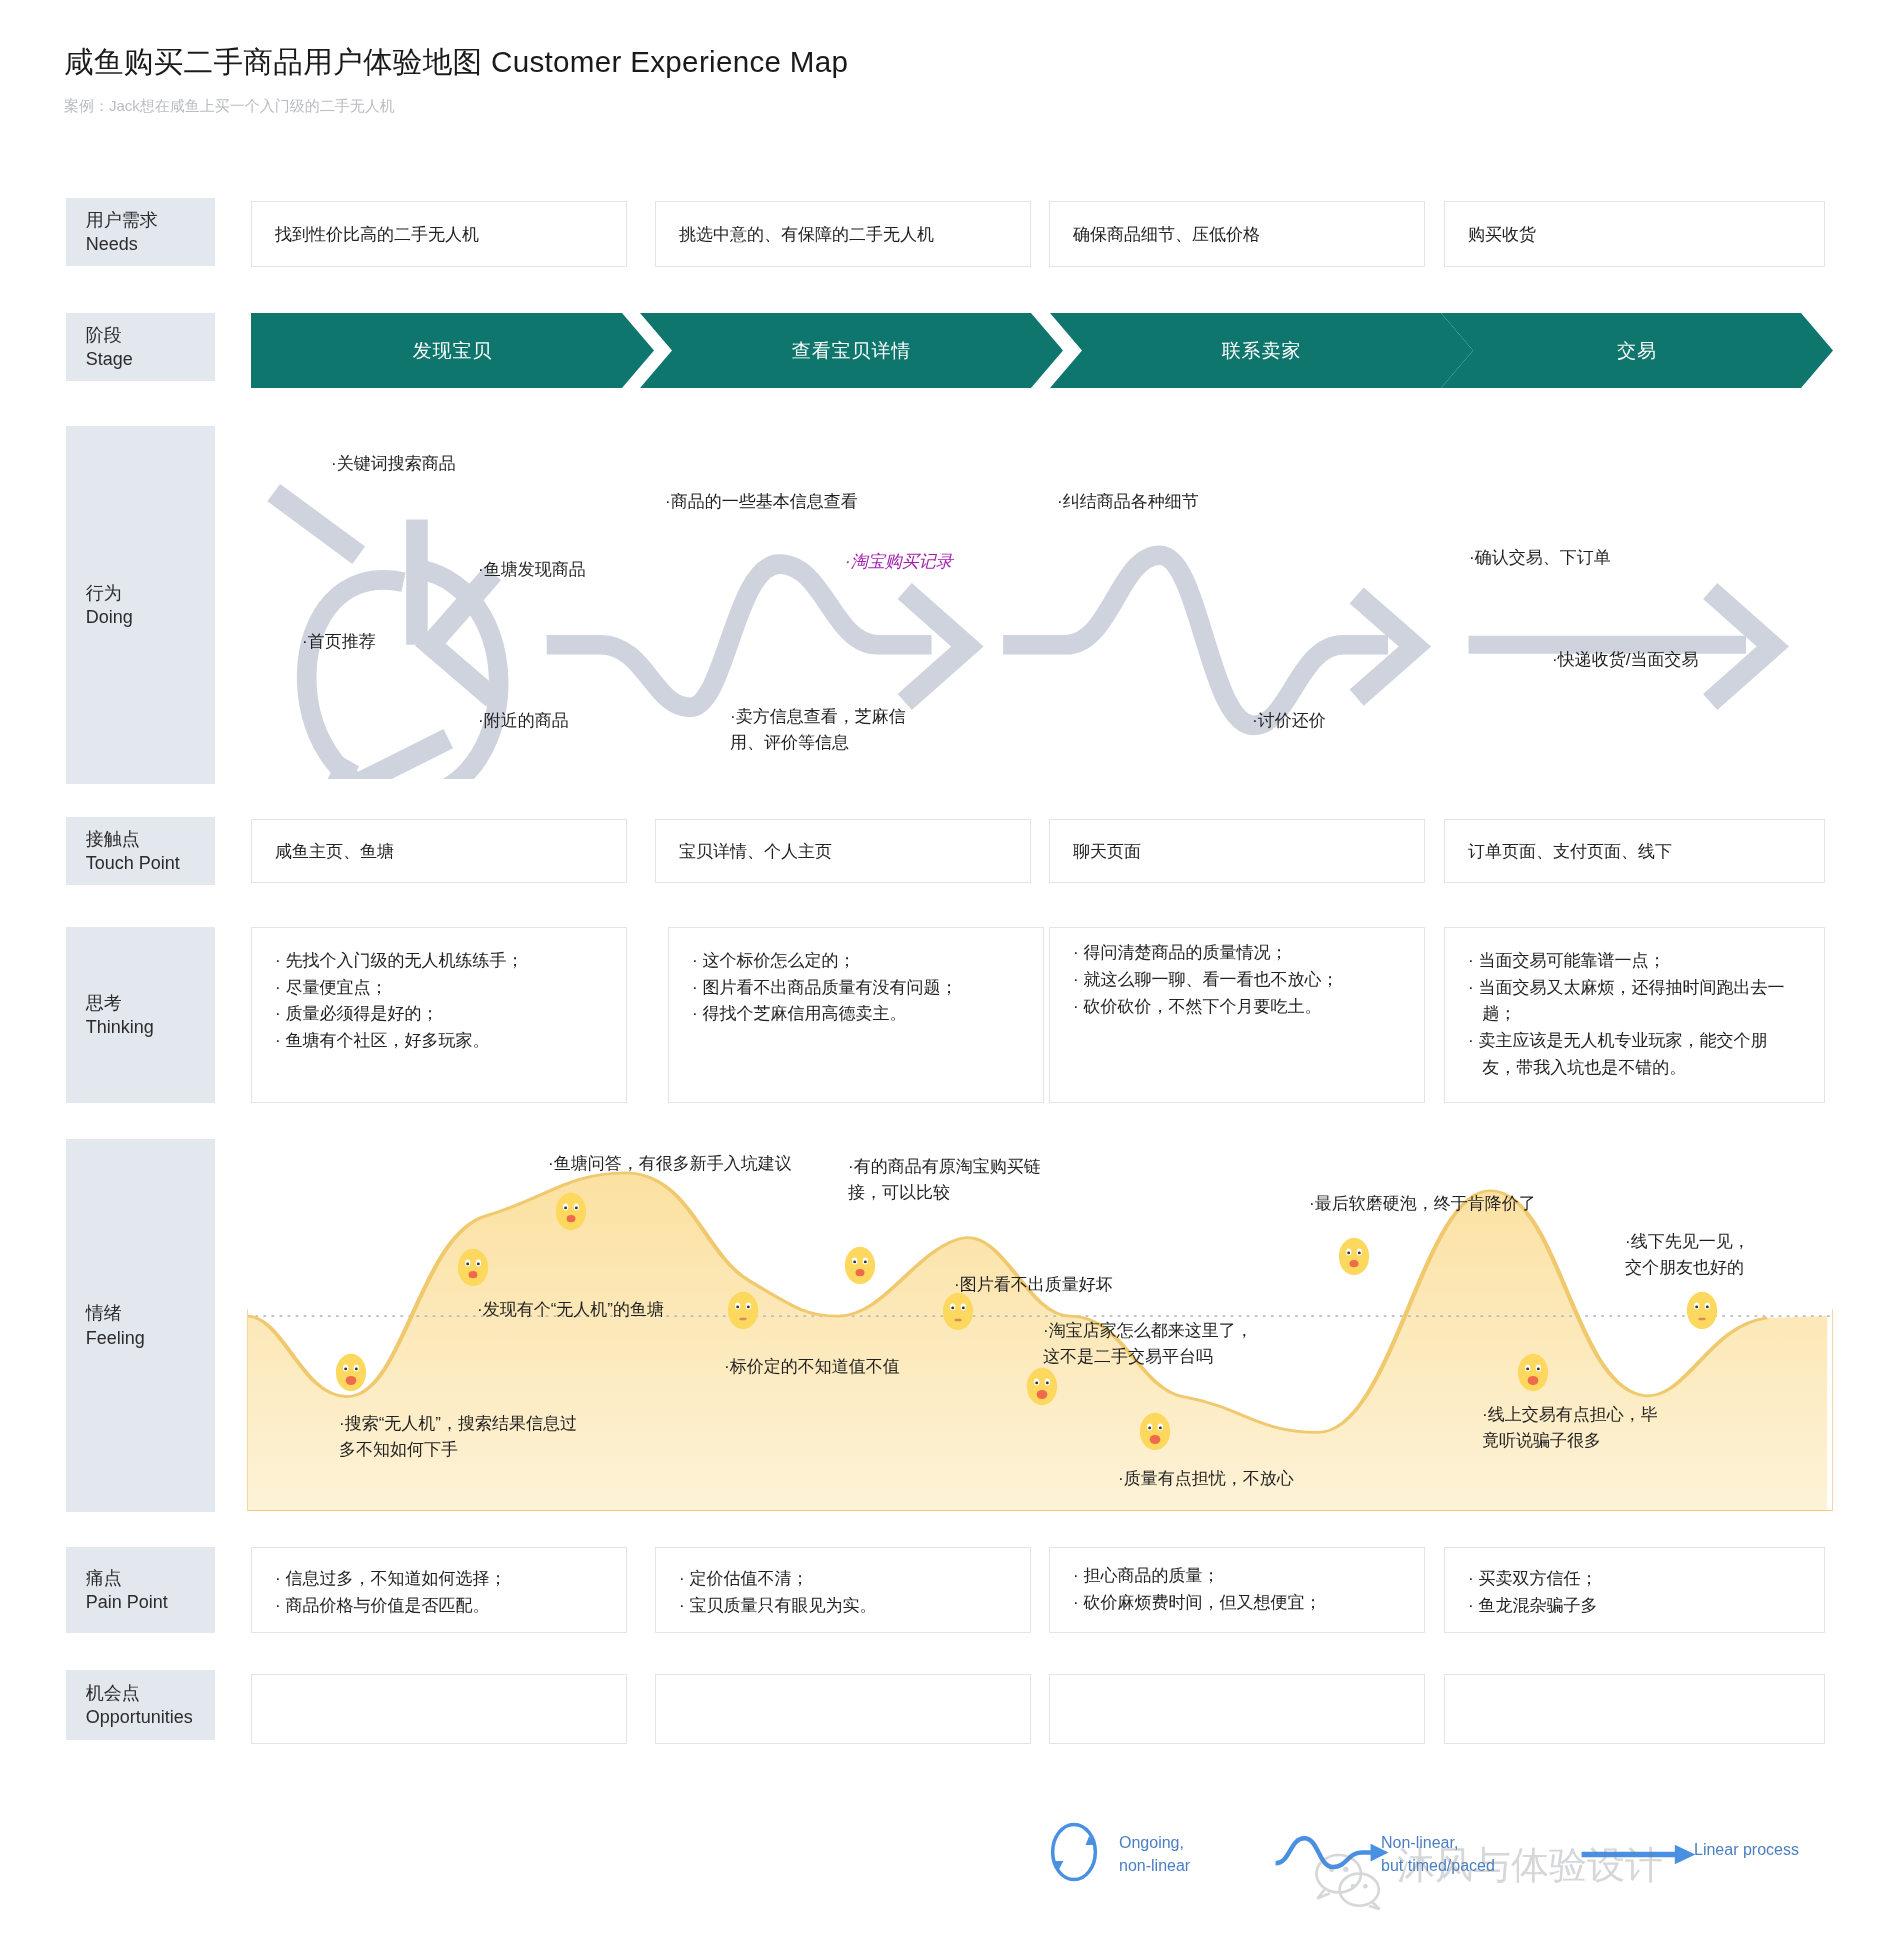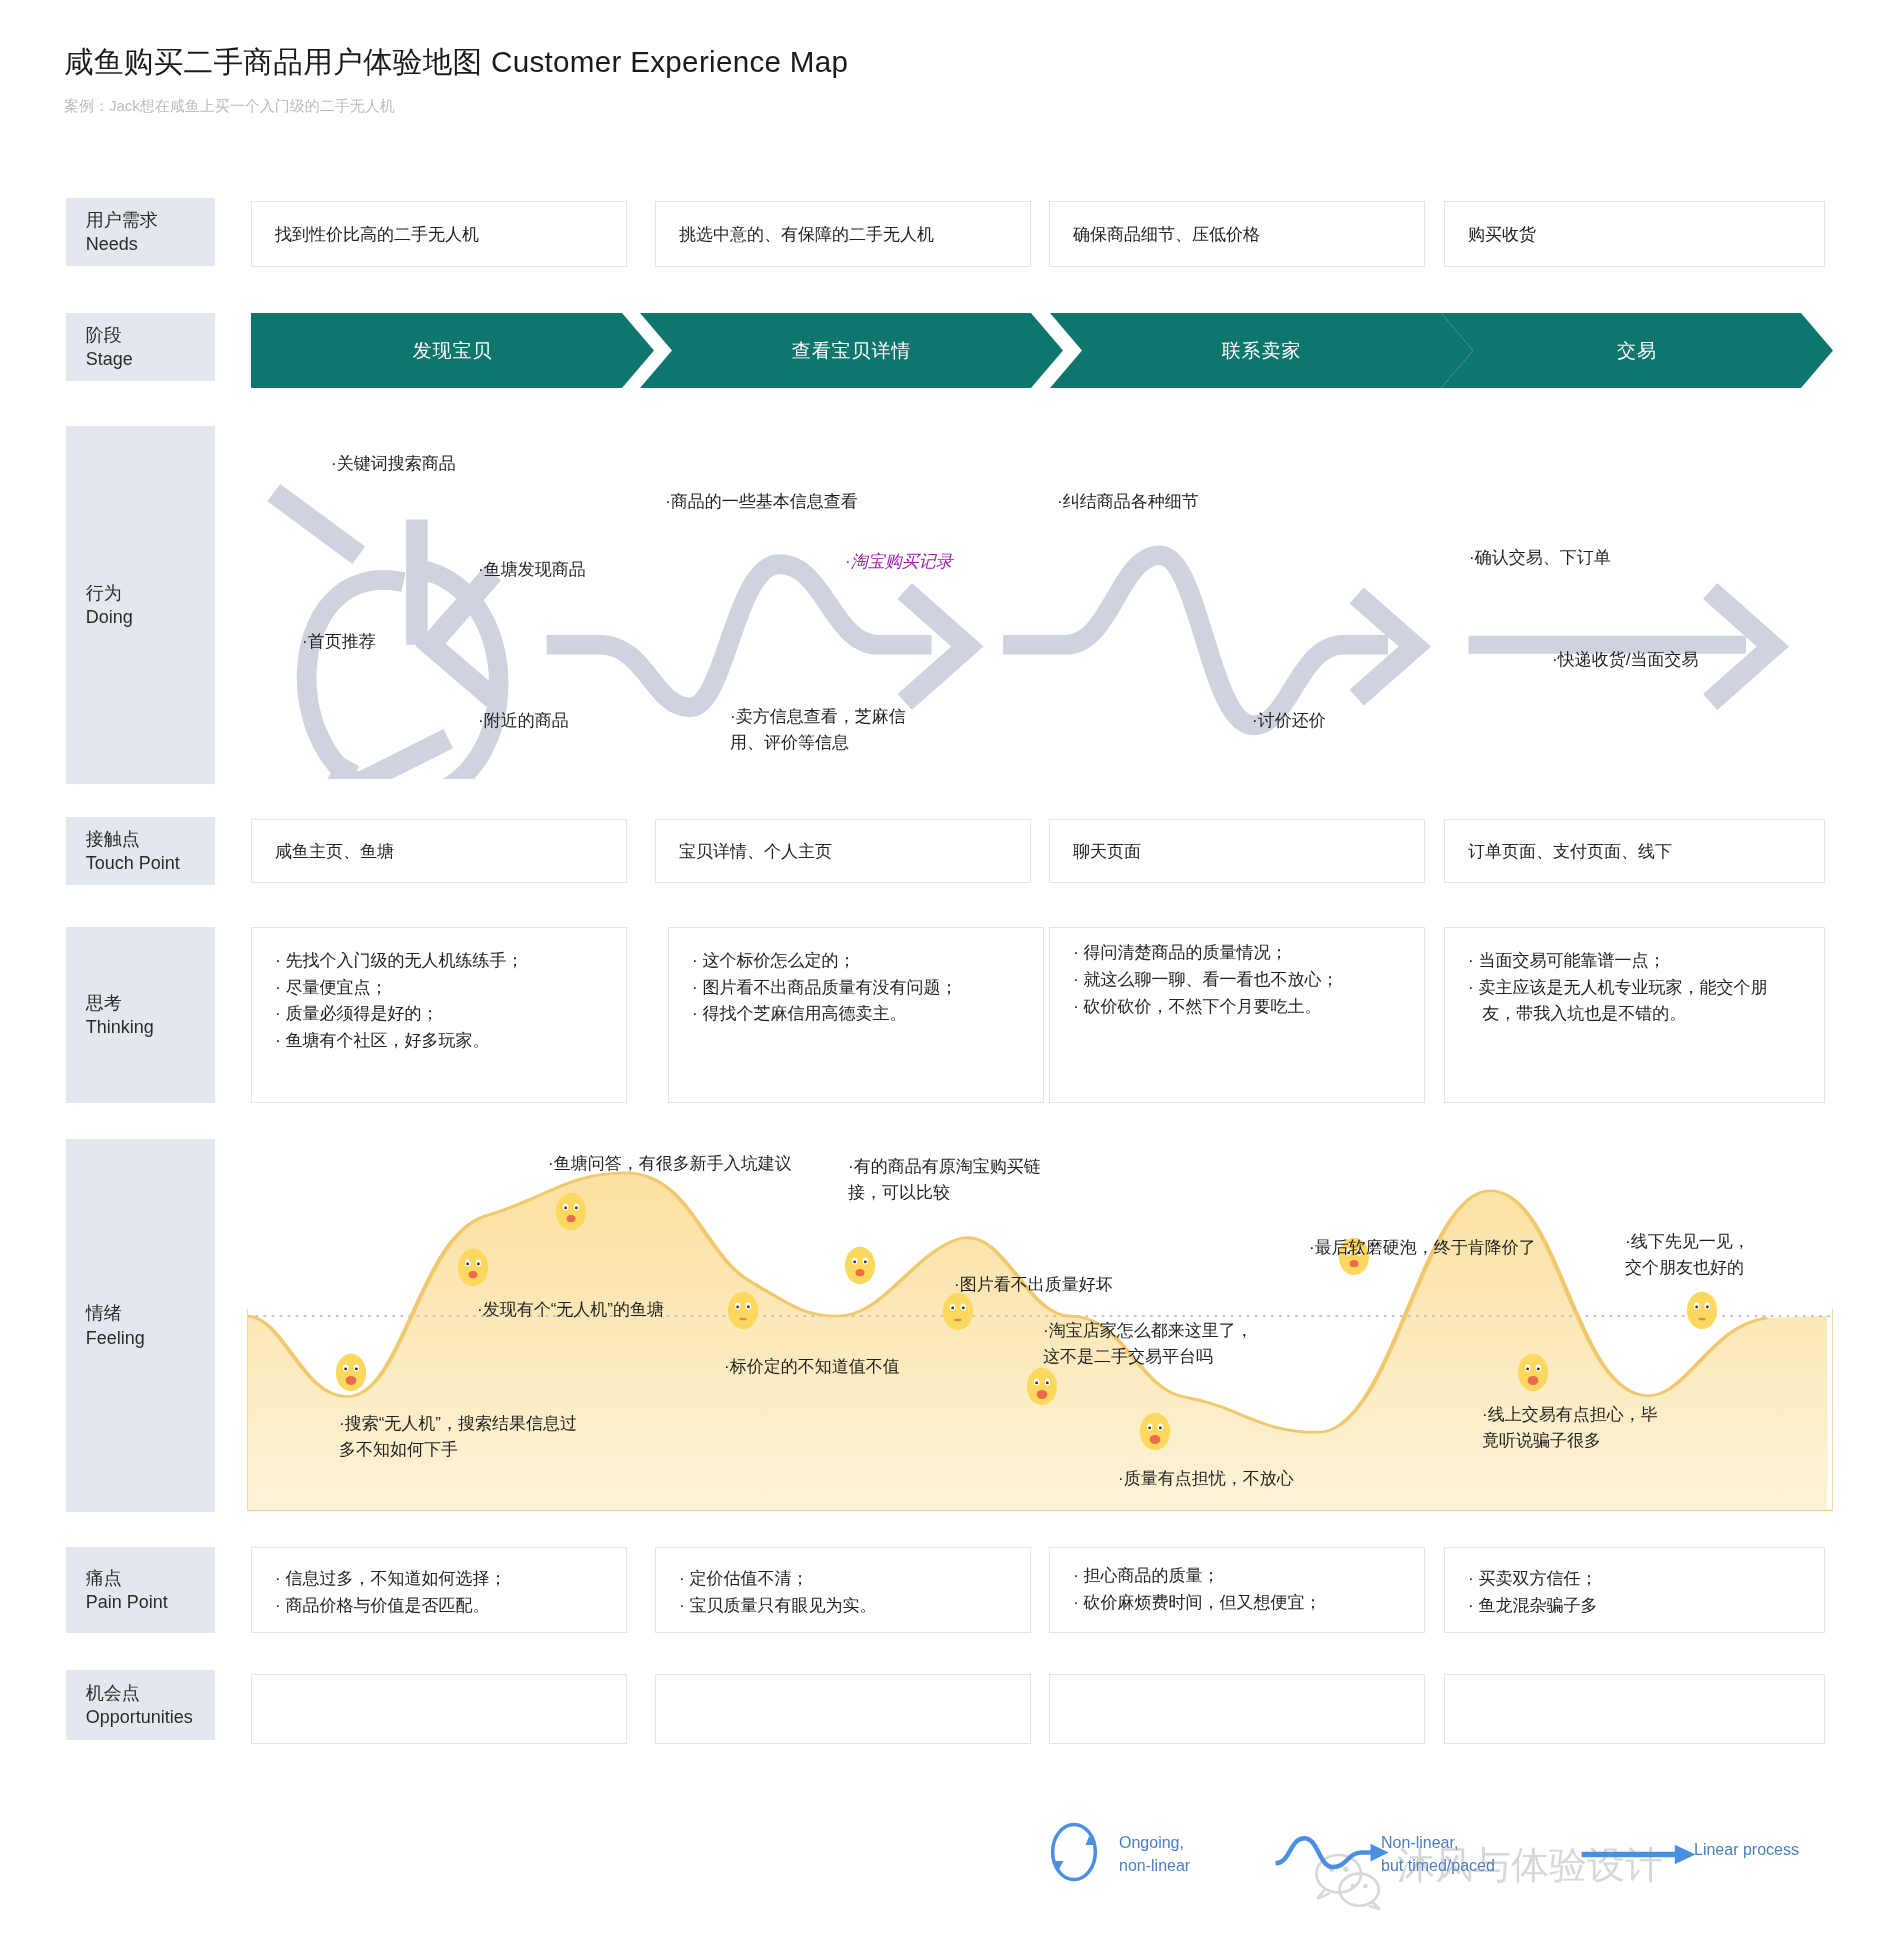--- a/index.html
+++ b/index.html
@@ -208,20 +208,21 @@
   <div class="card top" style="left:1049px;top:927px;width:376px;height:176px;padding-top:12px;">
     <ul>
       <li>得问清楚商品的质量情况；</li>
       <li>就这么聊一聊、看一看也不放心；</li>
       <li>砍价砍价，不然下个月要吃土。</li>
     </ul>
     </div>
   <div class="card top" style="left:1444px;top:927px;width:381px;height:176px;padding-top:19.7px;">
     <ul>
       <li>当面交易可能靠谱一点；</li>
+      <li>当面交易又太麻烦，还得抽时间跑出去一趟；</li>
       <li>卖主应该是无人机专业玩家，能交个朋友，带我入坑也是不错的。</li>
     </ul>
     </div>
 
   <svg id="feel-svg" viewBox="0 0 1810 410" preserveAspectRatio="none">
     <defs>
       <linearGradient id="fillg" x1="0" y1="0" x2="0" y2="1">
         <stop offset="0%" stop-color="#fbdf9c"></stop>
           <stop offset="100%" stop-color="#fdf2d5"></stop>
       </linearGradient>
@@ -336,21 +337,21 @@
 多不知如何下手</div>
   <div class="feel-note" style="left:477px;top:1297px;">·发现有个“无人机”的鱼塘</div>
   <div class="feel-note" style="left:548px;top:1151px;">·鱼塘问答，有很多新手入坑建议</div>
   <div class="feel-note" style="left:848px;top:1154px;">·有的商品有原淘宝购买链
 接，可以比较</div>
   <div class="feel-note" style="left:724px;top:1354px;">·标价定的不知道值不值</div>
   <div class="feel-note" style="left:954px;top:1272px;">·图片看不出质量好坏</div>
   <div class="feel-note" style="left:1043px;top:1318px;">·淘宝店家怎么都来这里了，
 这不是二手交易平台吗</div>
   <div class="feel-note" style="left:1118px;top:1466px;">·质量有点担忧，不放心</div>
-  <div class="feel-note" style="left:1309px;top:1191px;margin-top:44px;">·最后软磨硬泡，终于肯降价了</div>
+  <div class="feel-note" style="left:1309px;top:1191px;">·最后软磨硬泡，终于肯降价了</div>
   <div class="feel-note" style="left:1482px;top:1402px;">·线上交易有点担心，毕
 竟听说骗子很多</div>
   <div class="feel-note" style="left:1625px;top:1229px;">·线下先见一见，
 交个朋友也好的</div>
 
   <div class="card top" style="left:251px;top:1547px;width:376px;height:86px;padding-top:18px;">
     <ul>
       <li>信息过多，不知道如何选择；</li>
       <li>商品价格与价值是否匹配。</li>
     </ul>

